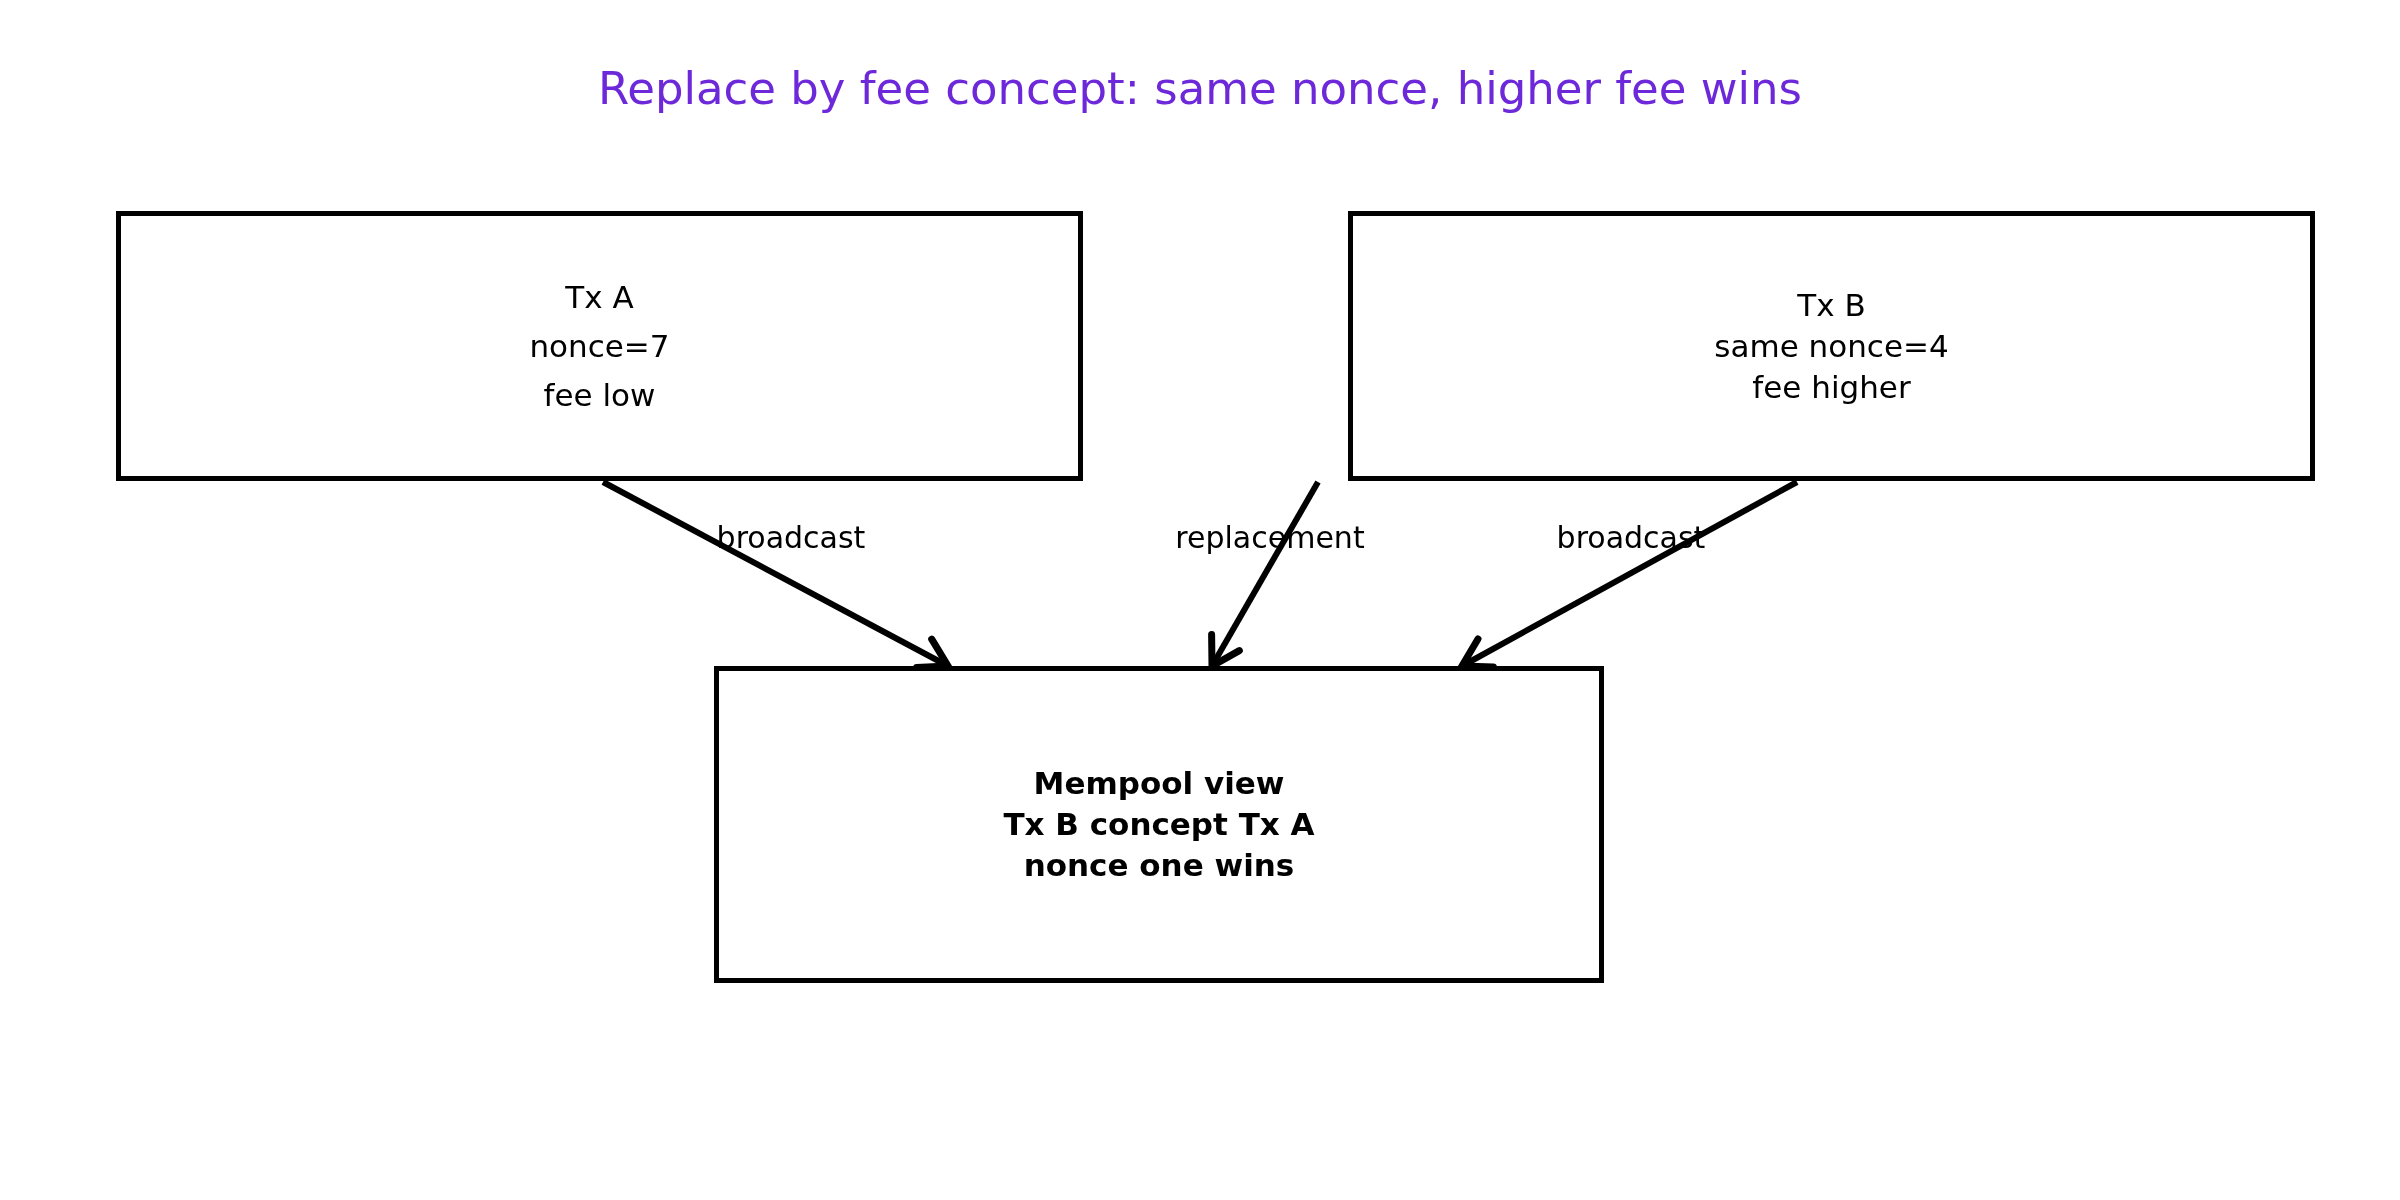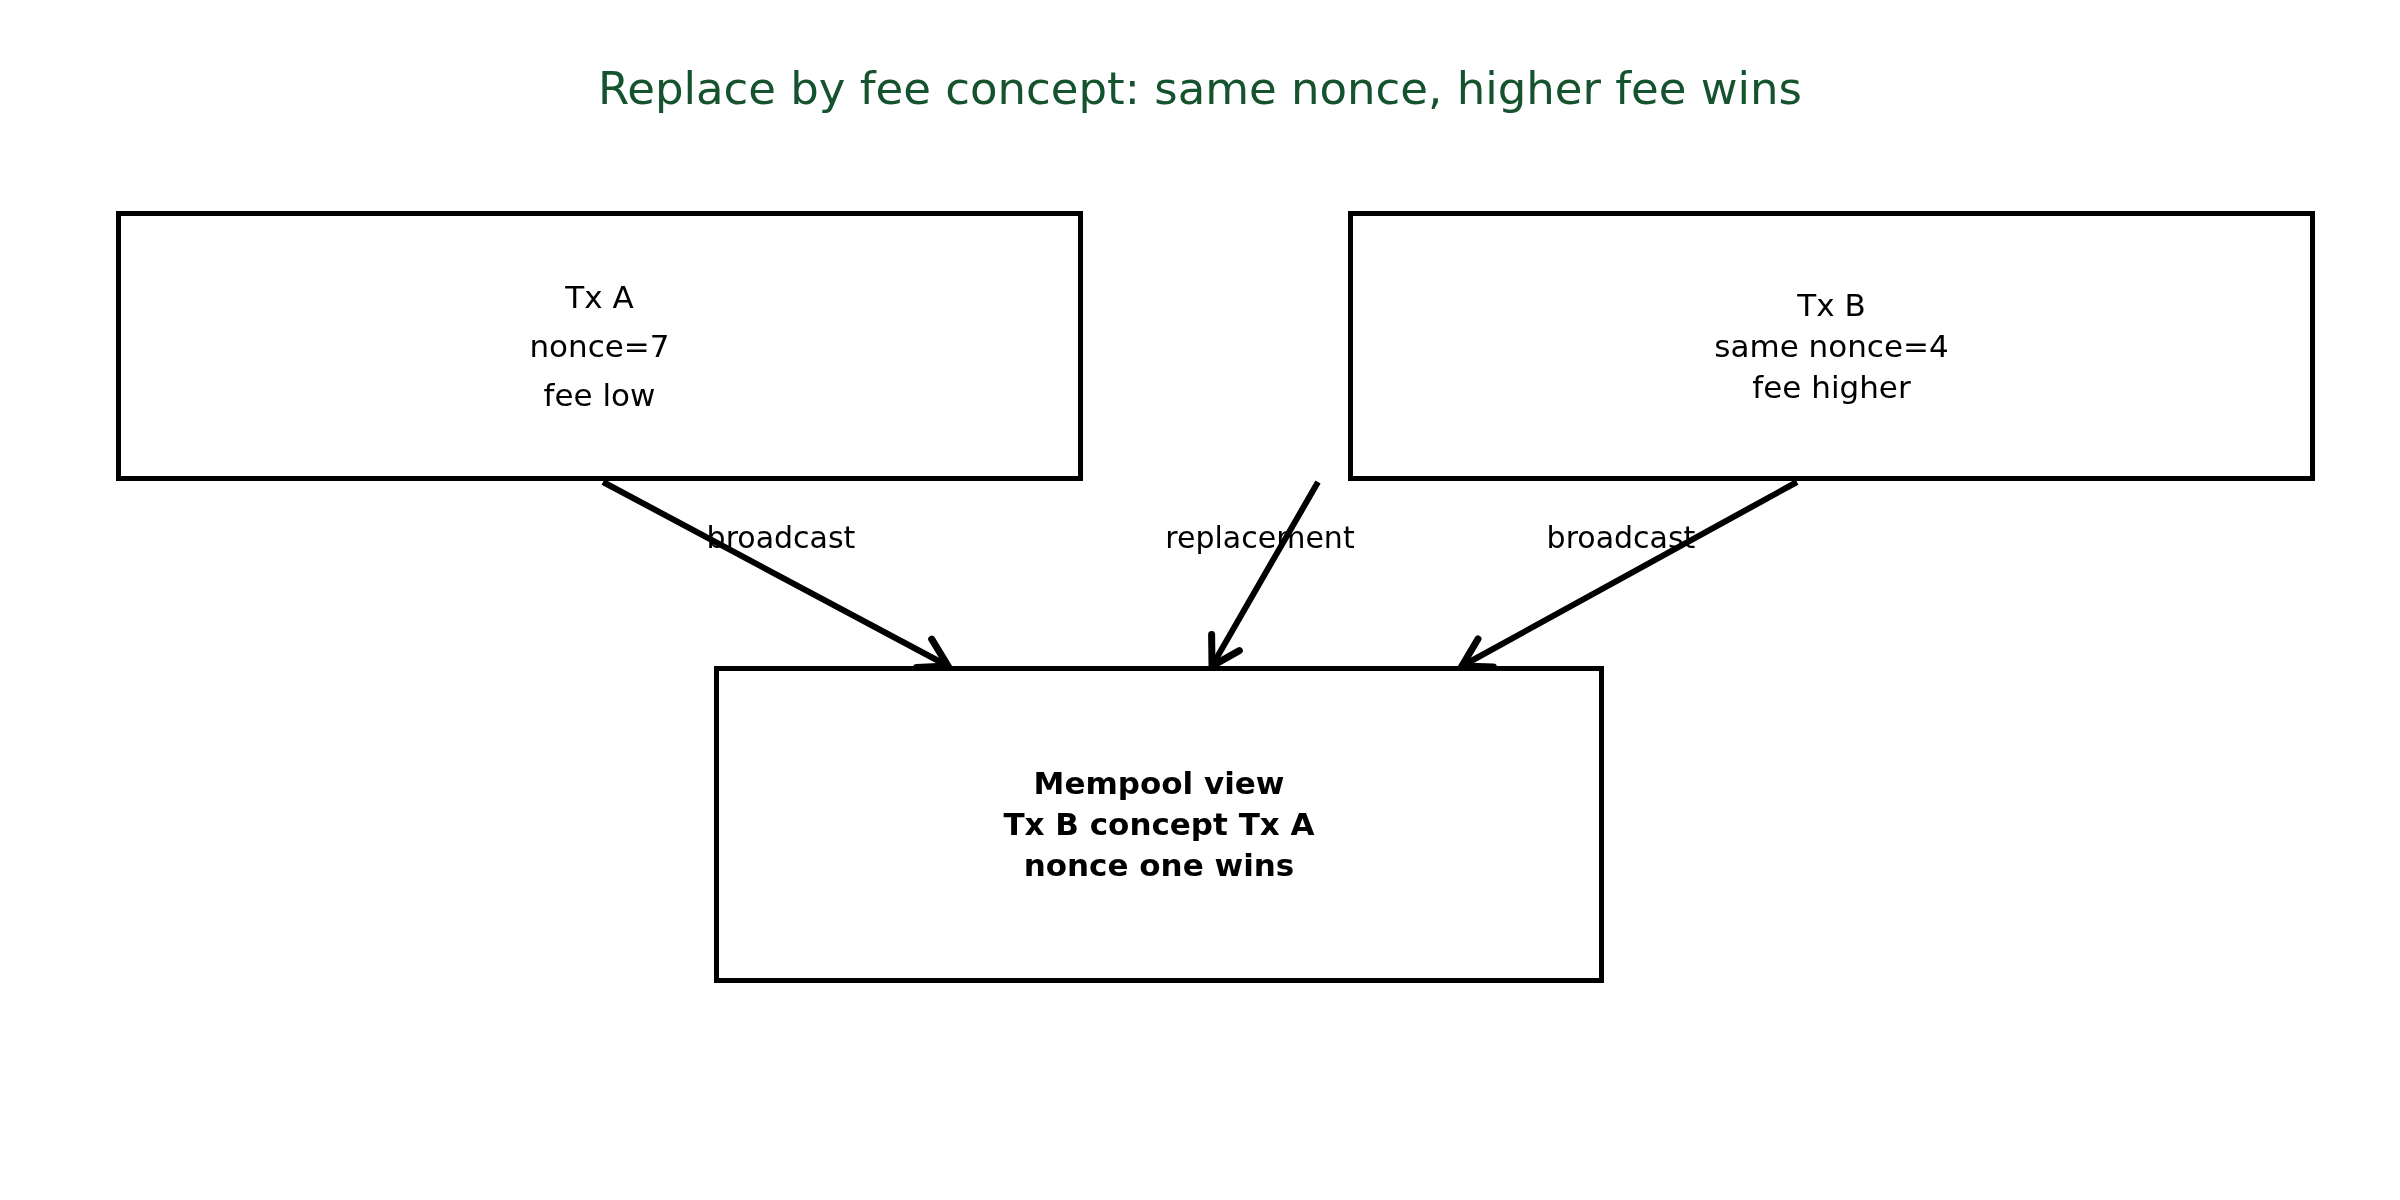--- a/index.html
+++ b/index.html
@@ -17,21 +17,21 @@
     overflow: hidden;
   }
   .diagram-title {
     position: absolute;
     left: 0;
     top: 63px;
     width: 2400px;
     text-align: center;
     font-size: 45px;
     line-height: 1.15;
-    color: #14532d;
+    color: #6d28d9;
     white-space: nowrap;
   }
   .edges-layer {
     position: absolute;
     left: 0;
     top: 0;
     width: 2400px;
     height: 1200px;
   }
   .node {
@@ -53,20 +53,21 @@
     text-align: center;
     white-space: nowrap;
   }
   .edge-label {
     position: absolute;
     transform: translate(-50%, -50%);
     font-size: 30px;
     line-height: 1;
     white-space: nowrap;
     color: #000000;
+    margin-left: 10px;
   }
   .edge-label-broadcast-a { left: 781px;  top: 538px; }
   .edge-label-replacement { left: 1260px; top: 538px; text-align: right; }
   .edge-label-broadcast-b { left: 1621px; top: 538px; }
 </style>
 </head>
 <body>
 
 <div class="canvas">
 

